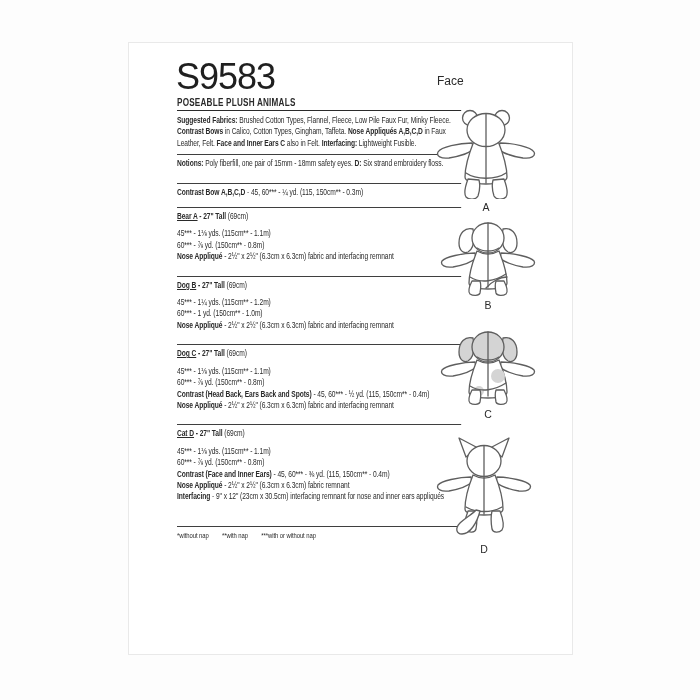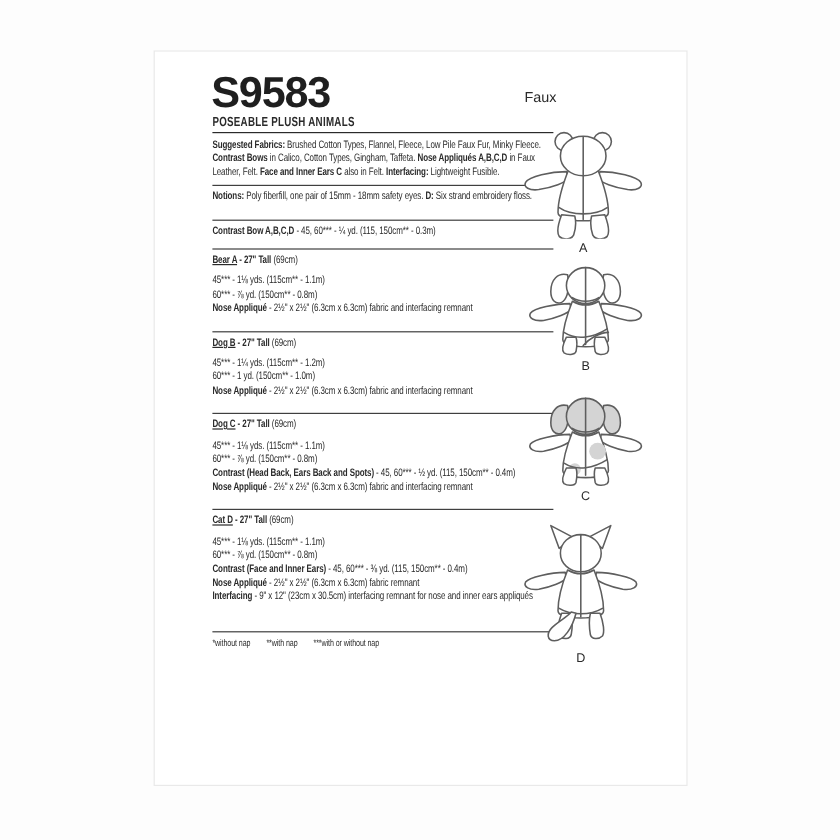--- a/index.html
+++ b/index.html
@@ -8,21 +8,21 @@
     background:#fdfdfd;
     font-family:"Liberation Sans", sans-serif;
     color:#2a2a2a;
   }
   .page{
     position:absolute;left:128px;top:42px;width:445px;height:613px;
     background:#ffffff;border:1px solid #e9e9e9;box-sizing:border-box;
   }
   .pattern-number{
     position:absolute;left:47px;top:16px;
-    font-size:36px;font-weight:bold;letter-spacing:-1px;line-height:1;
+    font-size:36px;font-weight:normal;letter-spacing:-1px;line-height:1;
     color:#1f1f1f;
   }
   .difficulty{
     position:absolute;left:308px;top:31px;font-size:12px;color:#2a2a2a;
   }
   .content{
     position:absolute;left:48px;top:54px;width:384px;
     transform:scaleX(0.74);transform-origin:0 0;
     font-size:9px;line-height:11.4px;letter-spacing:-0.1px;
   }
@@ -51,21 +51,21 @@
   .fig-b{left:303px;top:174px;}
   .fig-c{left:303px;top:283px;}
   .fig-d{left:299px;top:392px;}
 </style>
 </head>
 <body>
 
 <div class="page">
 
   <div class="pattern-number">S9583</div>
-  <div class="difficulty">Faux</div>
+  <div class="difficulty">Face</div>
 
   <div class="content">
 
     <div class="doc-title">POSEABLE PLUSH ANIMALS</div>
     <div class="rule-thick"></div>
 
     <div class="para">
       <span class="b">Suggested Fabrics:</span><span> Brushed Cotton Types, Flannel, Fleece, Low Pile Faux Fur, Minky Fleece. </span><span class="b">Contrast Bows</span><span> in Calico, Cotton Types, Gingham, Taffeta. </span><span class="b">Nose Appliqués A,B,C,D</span><span> in Faux Leather, Felt. </span><span class="b">Face and Inner Ears C</span><span> also in Felt. </span><span class="b">Interfacing:</span><span> Lightweight Fusible.</span>
     </div>
     <div class="rule tight"></div>

